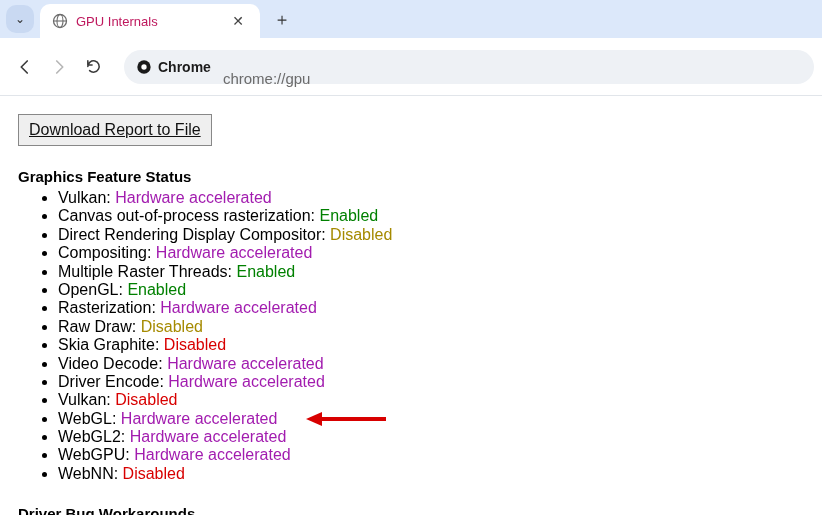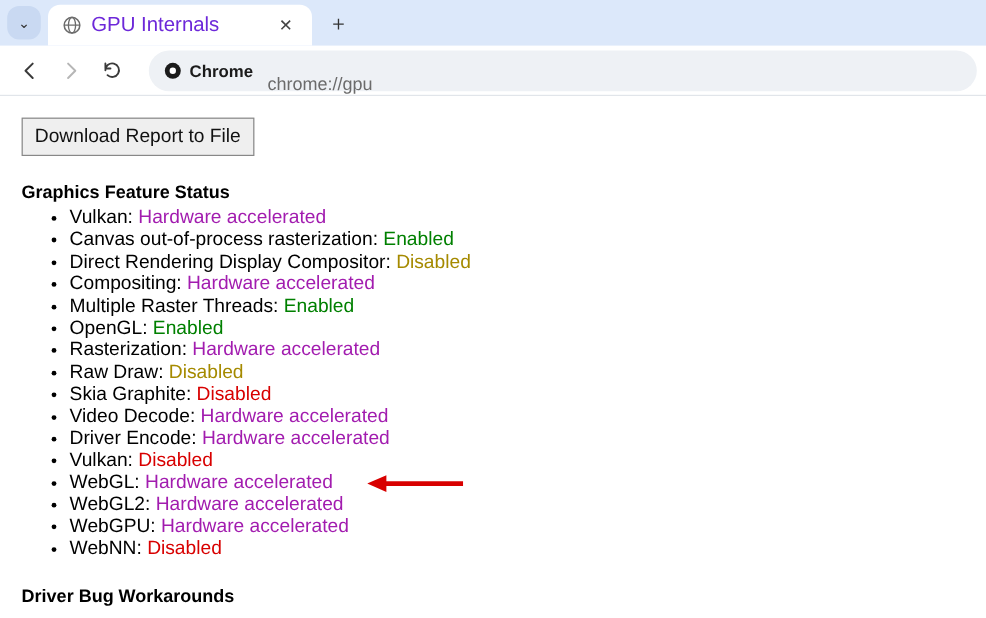--- a/index.html
+++ b/index.html
@@ -49,22 +49,22 @@
       width: 16px;
       height: 16px;
       margin-right: 8px;
       display: flex;
       align-items: center;
       justify-content: center;
     }
     .tab .favicon svg { display: block; }
     .tab .tab-title {
       flex: 1;
-      font-size: 17px;
-      color: #6d28d9;
+      font-size: 13px;
+      color: #be185d;
     }
     .tab .close-icon {
       font-size: 14px;
       color: #444;
       padding: 0 4px;
       cursor: pointer;
     }
     .new-tab {
       width: 28px;
       height: 28px;
@@ -72,21 +72,21 @@
       align-items: center;
       justify-content: center;
       font-size: 17px;
       color: #333;
       margin-left: 8px;
       cursor: pointer;
     }
     .toolbar {
       display: flex;
       align-items: center;
-      height: 42px;
+      height: 58px;
       background: #fff;
       border-bottom: 1px solid #e1e5ea;
       padding: 0 8px;
     }
     .nav-btn {
       width: 34px;
       height: 34px;
       display: flex;
       align-items: center;
       justify-content: center;
@@ -126,20 +126,21 @@
     .page {
       padding: 18px 18px 0 18px;
     }
     .download-btn {
       border: 1px solid #888;
       background: #efefef;
       padding: 6px 10px;
       font-size: 16px;
       color: #111;
       cursor: pointer;
+      text-decoration: underline;
     }
     h2.section {
       font-size: 15px;
       font-weight: bold;
       margin-top: 22px;
       margin-bottom: 4px;
       color: #000;
     }
     ul.features {
       list-style: disc;

